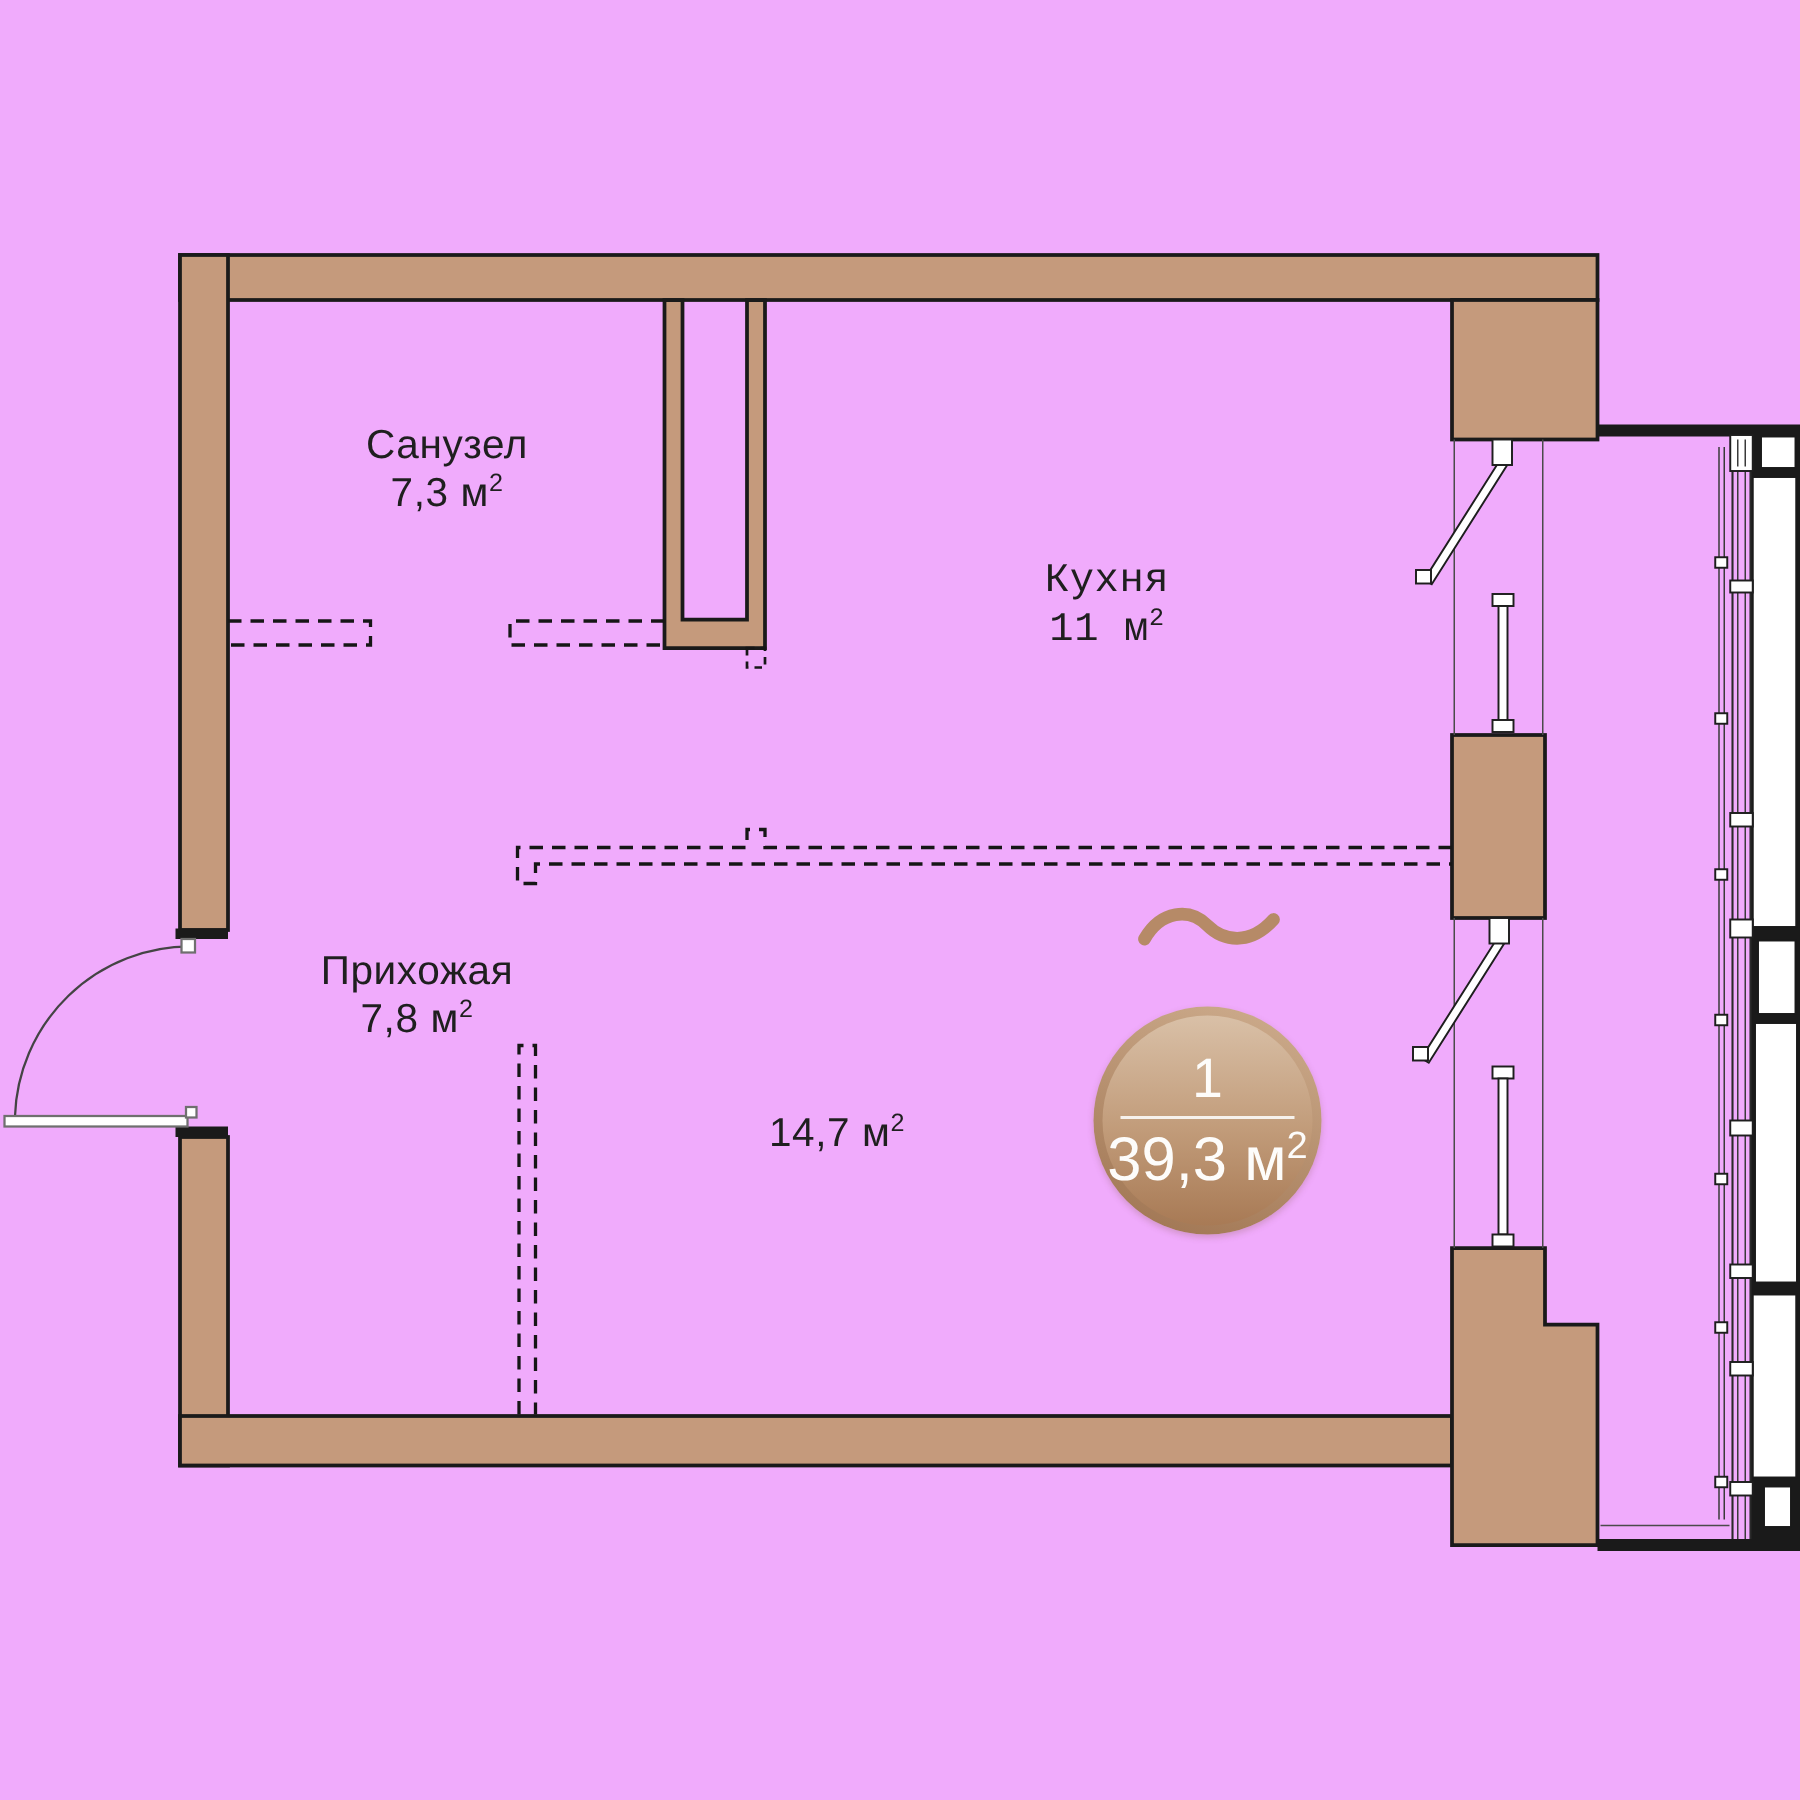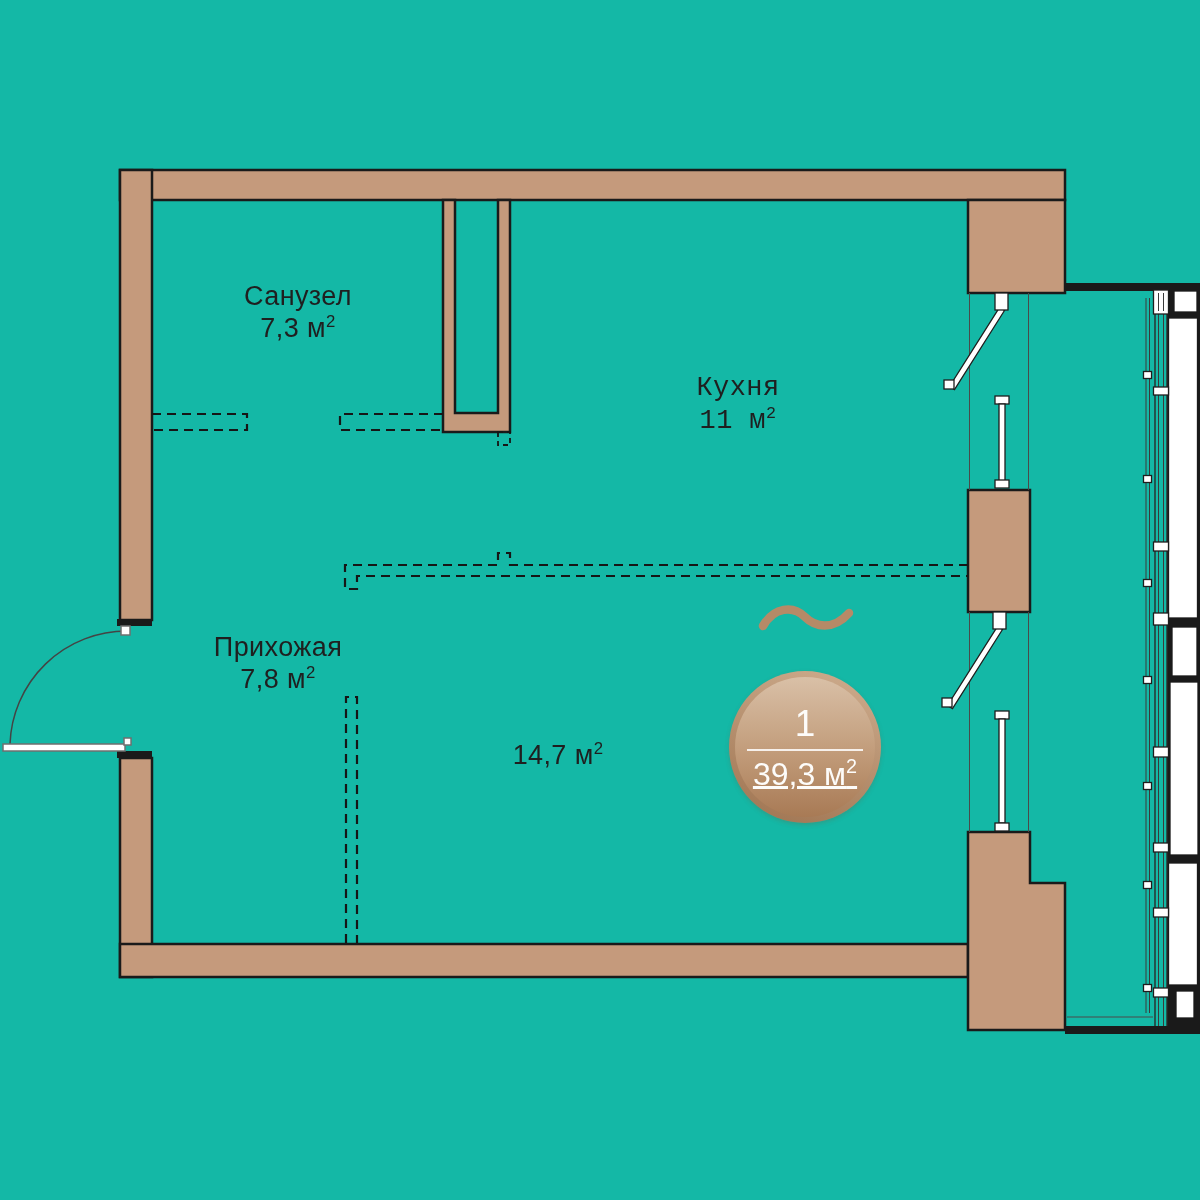--- a/index.html
+++ b/index.html
@@ -6,21 +6,21 @@
     --wall_fill:#c59a7c;
     --wall_outline:#1a1a1a;
     --badge_gradient_light:#d9c0a7;
     --badge_gradient_dark:#a87a55;
     --badge_rim:#9e7350;
     --wave:#b68a67;
     --label_text:#1f1f1f;
   }
   html,body{margin:0;padding:0;background:#ffffff;}
   .canvas{
-    position:relative;width:1200px;height:1200px;background:#14b8a6;overflow:hidden;
+    position:relative;width:1200px;height:1200px;background:#f0abfc;overflow:hidden;
     font-family:"Liberation Sans", sans-serif;
   }
   .plan-svg{position:absolute;left:0;top:0;}
   .wall{fill:var(--wall_fill);stroke:var(--wall_outline);stroke-width:2.5;}
   .solid{fill:var(--wall_outline);stroke:none;}
   .panel{fill:#ffffff;stroke:var(--wall_outline);stroke-width:1.3;}
   .thinline{stroke:#2a2a2a;stroke-width:1.4;fill:none;}
   .glassline{stroke:#3a3a3a;stroke-width:1;fill:none;}
   .mullion{fill:#ffffff;stroke:#1e1e1e;stroke-width:1.3;}
   .edgeline{stroke:#4a4a4a;stroke-width:1;fill:none;}
@@ -44,21 +44,21 @@
     box-shadow:0 2px 4px rgba(120,85,55,.25);
   }
   .badge-inner{
     width:140px;height:140px;border-radius:50%;
     background:linear-gradient(180deg,var(--badge_gradient_light) 0%,#c19b79 55%,var(--badge_gradient_dark) 100%);
     display:flex;flex-direction:column;align-items:center;justify-content:center;
     color:#fdfcfa;
   }
   .badge-count{font-size:37px;line-height:1;}
   .badge-divider{width:116px;height:2px;background:rgba(255,255,255,.85);margin:7px 0 6px 0;}
-  .badge-area{font-size:32px;line-height:1;text-decoration:underline;}
+  .badge-area{font-size:41px;line-height:1;}
   .badge-area sup{font-size:62%;}
 </style>
 </head>
 <body>
 
 <div class="canvas">
 
   <svg class="plan-svg" width="1200" height="1200" viewBox="0 0 1200 1200">
 
     <g>

